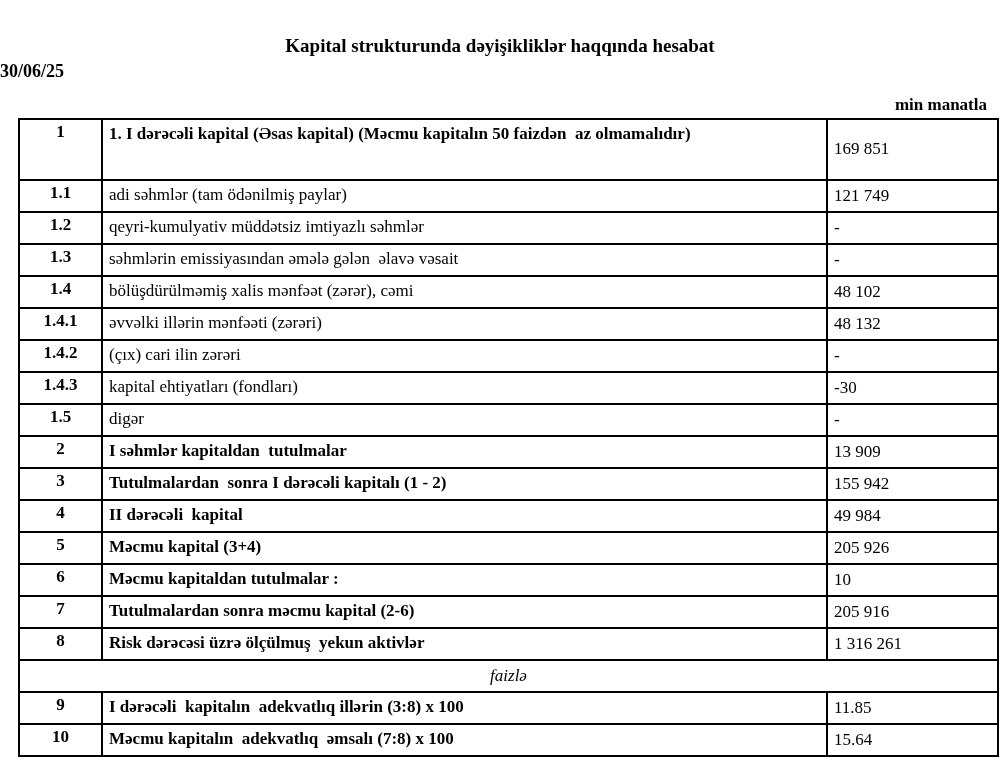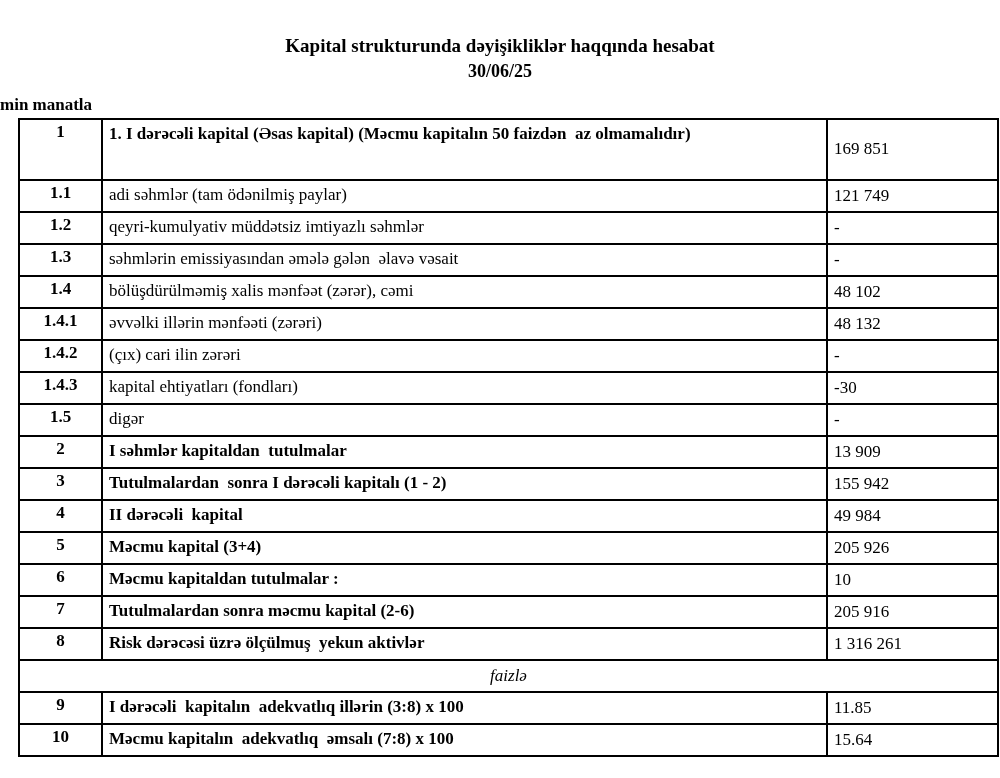--- a/index.html
+++ b/index.html
@@ -19,26 +19,26 @@
     overflow: hidden;
     margin-top: 25px;
   }
   .title {
     text-align: center;
     font-weight: bold;
     font-size: 19px;
     line-height: 1.35;
   }
   .date {
-    text-align: center;
     font-weight: bold;
     font-size: 18px;
     margin-top: 2px;
   }
   .unit {
+    text-align: right;
     font-weight: bold;
     font-size: 17px;
     padding-right: 13px;
     margin-top: 13px;
     margin-bottom: 3px;
   }
   table.report {
     border-collapse: collapse;
     table-layout: fixed;
     margin-left: 18px;

